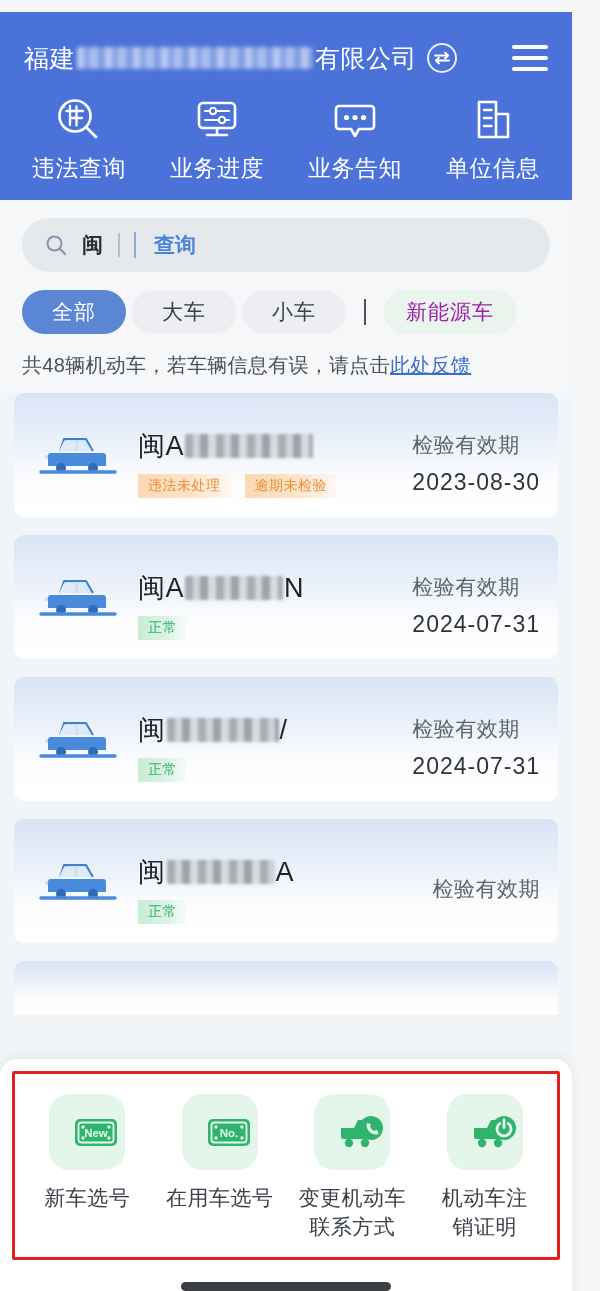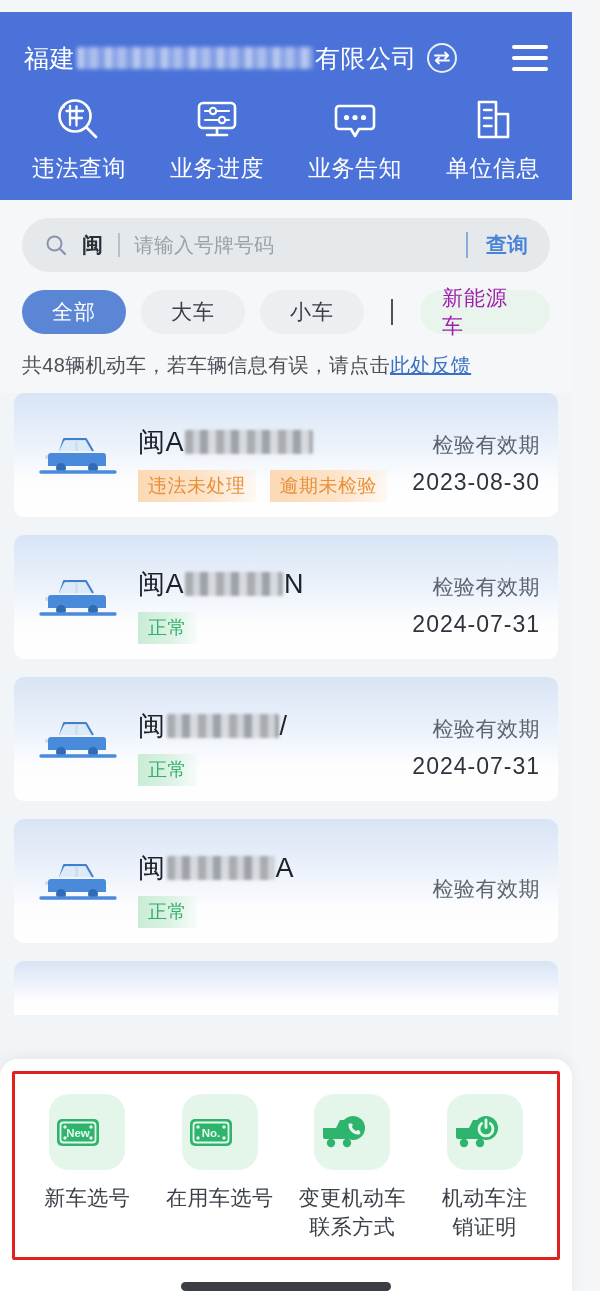--- a/index.html
+++ b/index.html
@@ -98,21 +98,21 @@
     font-family: "Liberation Sans", sans-serif;
   }
   .search-input::placeholder { color: #9aa1a9; }
   .vdiv2 { width: 2px; height: 26px; background: #8ea8d8; margin-right: 18px; flex:0 0 auto; }
   .search-btn {
     font-size: 21px; color: #4a84d8; background: none; border: none;
     cursor: pointer; font-family: "Liberation Sans", sans-serif; white-space:nowrap;font-weight:bold;
   }
 
   
-  .chips { display: flex; align-items: center; padding: 18px 22px 0 22px; gap: 15px; background:#f5f7f9; }
+  .chips { display: flex; align-items: center; padding: 18px 22px 0 22px; gap: 6px; background:#f5f7f9; }
   .chip {
     height: 44px; min-width: 104px;
     border-radius: 22px;
     display: flex; align-items: center; justify-content: center;
     font-size: 21px; letter-spacing: 1px;
     padding: 0 22px;
     background: #eceef1; color: #3a3f46;
   }
   .chip.active { background: #5b86d6; color: #ffffff; }
   .chip.green { background: #e8f4ec; color: #a21caf; }
@@ -148,31 +148,31 @@
       repeating-linear-gradient(90deg,
         rgba(150,152,156,.78) 0px, rgba(150,152,156,.78) 8px,
         rgba(196,198,202,.72) 8px, rgba(196,198,202,.72) 15px,
         rgba(125,128,133,.70) 15px, rgba(125,128,133,.70) 23px,
         rgba(205,207,211,.68) 23px, rgba(205,207,211,.68) 31px);
     filter: blur(1.8px);
     vertical-align: middle; margin: 0 1px;
   }
   .badge-row { display: flex; gap: 14px; }
   .badge {
-    font-size: 19px; padding: 3px 10px; letter-spacing: .5px;
+    font-size: 14px; padding: 3px 10px; letter-spacing: .5px;
   }
   .badge.warn {
     color: #e8903a;
     background: linear-gradient(90deg, #fbd9b4 0%, #fde3c7 55%, rgba(253,235,215,.25) 100%);
   }
   .badge.ok {
     color: #35b06c;
     background: linear-gradient(90deg, #c9ecd6 0%, #dcf2e4 55%, rgba(226,245,233,.2) 100%);
   }
-  .veh-right { text-align: right; flex: 0 0 auto; display:flex; flex-direction:column; gap:10px; padding-top:4px; }
+  .veh-right { text-align: left; flex: 0 0 auto; display:flex; flex-direction:column; gap:10px; padding-top:4px; }
   .exp-label { font-size: 21px; color: #5c6470; letter-spacing: .5px; }
   .exp-date { font-size: 23px; color: #2d3views; color:#2d333b; letter-spacing: 1px; }
 
   
   .bottom-sheet {
     position: absolute; left: 0; right: 0; bottom: 0;
     background: #ffffff;
     border-radius: 18px 18px 0 0;
     padding: 0;
     box-shadow: 0 -2px 14px rgba(0,0,0,.06);
@@ -184,21 +184,21 @@
     padding: 20px 6px 16px 6px;
   }
   .actions { display: flex; }
   .action-item {
     flex: 1; display: flex; flex-direction: column; align-items: center; gap: 14px;
   }
   .action-icon-box {
     width: 76px; height: 76px;
     border-radius: 20px;
     background: #e4f5ea;
-    display: flex; align-items: center; justify-content: flex-start;
+    display: flex; align-items: center; justify-content: flex-end;
   }
   .action-label {
     font-size: 21px; color: #3b4149; text-align: center; line-height: 1.35;
     letter-spacing: .5px;
   }
   .home-indicator {
     width: 210px; height: 9px; border-radius: 5px; background: #3b3f44;
     margin: 22px auto 12px auto;
   }
 </style>
@@ -288,21 +288,20 @@
   <div class="search-wrap">
     <div class="search-bar">
       <span class="search-icon-c">
         <svg width="24" height="24" viewBox="0 0 24 24" fill="none">
           <circle cx="10.5" cy="10.5" r="7" stroke="#8b93ad" stroke-width="2"></circle>
           <path d="M15.8 15.8 L21 21" stroke="#8b93ad" stroke-width="2.2" stroke-linecap="round"></path>
         </svg>
       </span>
       <span class="plate-prefix">闽</span>
       <span class="vdiv"></span>
-      <input class="search-input" type="text" placeholder="请输入号牌号码" style="">
       <span class="vdiv2"></span>
       <button class="search-btn">查询</button>
     </div>
   </div>
 
   <div class="chips">
     <div class="chip active">全部</div>
     <div class="chip">大车</div>
     <div class="chip">小车</div>
     <div class="chip-sep"></div>

